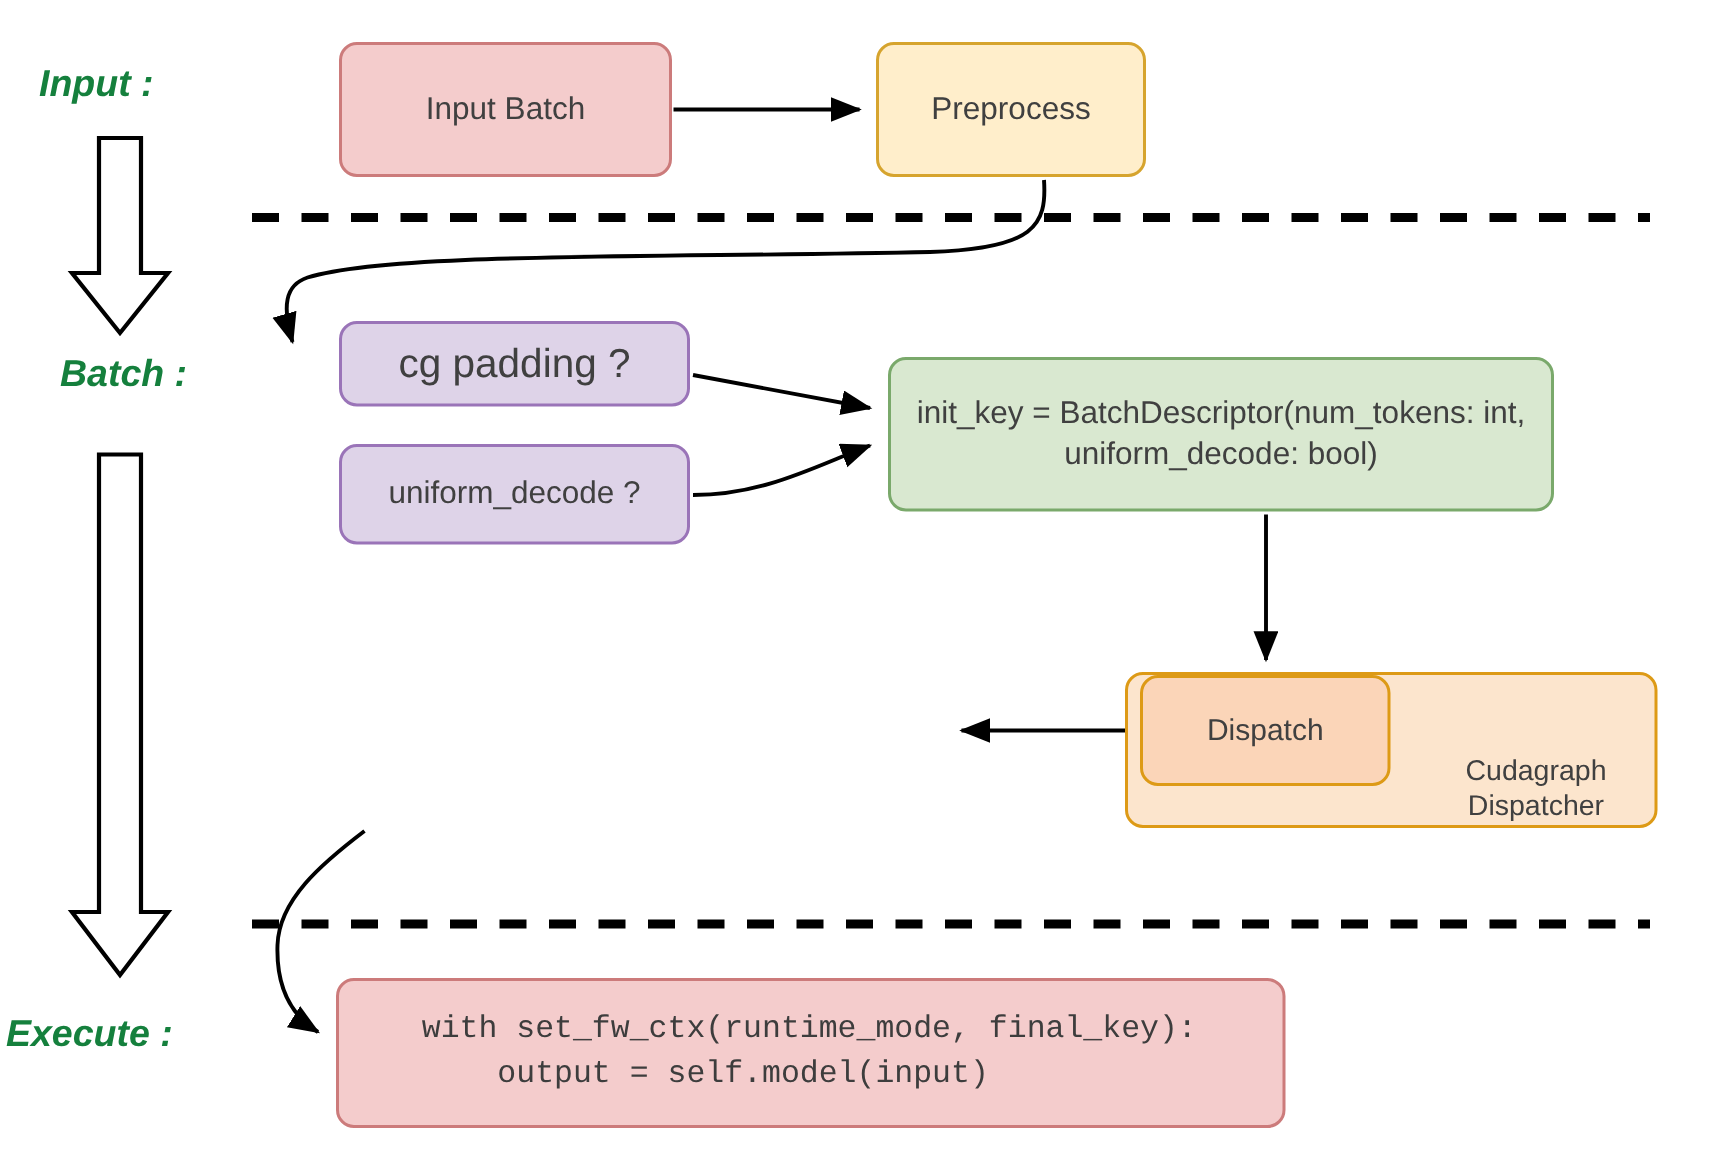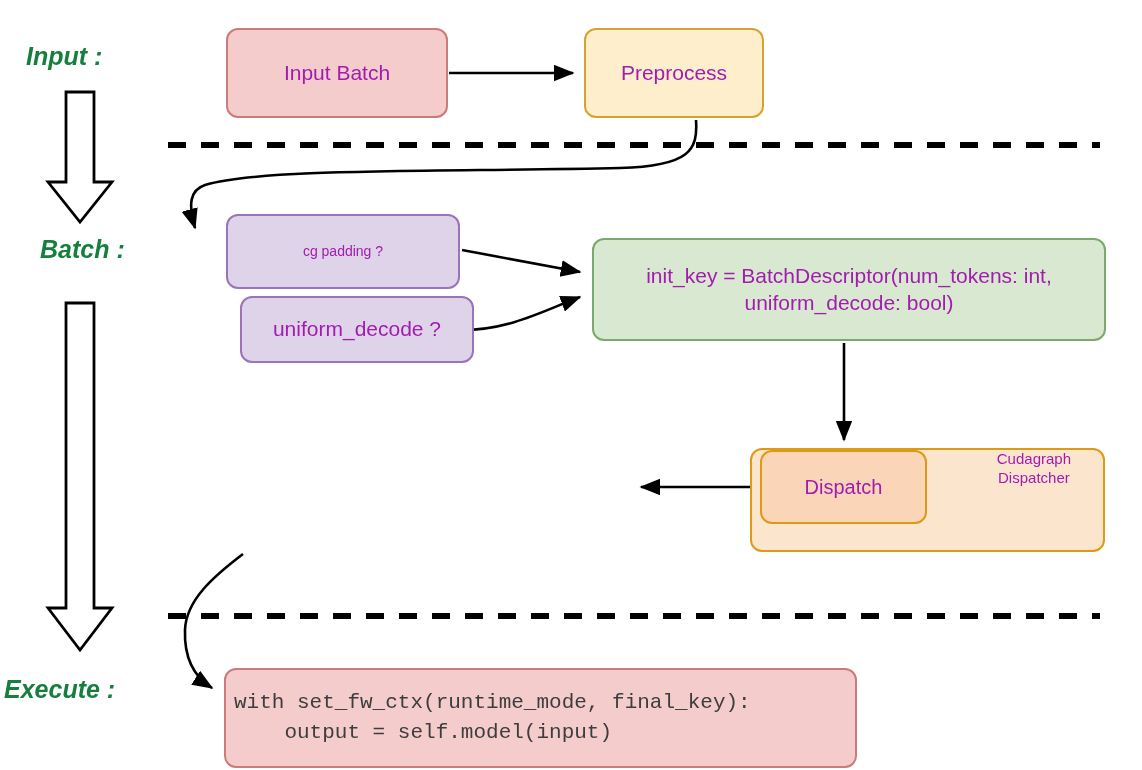--- a/index.html
+++ b/index.html
@@ -37,83 +37,82 @@
     position: absolute;
     box-sizing: border-box;
     border-radius: 12px;
     border-style: solid;
     border-width: 2px;
     display: flex;
     align-items: center;
     justify-content: center;
     text-align: center;
     font-family: "Liberation Sans", sans-serif;
-    color: #a21caf;
+    color: #404040;
     line-height: 1.25;
   }
   .node-text {
     display: block;
     white-space: pre-line;
     padding: 0 10px;
   }
 
   
   .n-input-batch {
     left: 226px; top: 28px; width: 222px; height: 90px;
     background: #f4cccc; border-color: #cc7b7b;
     font-size: 21px;
   }
   .n-preprocess {
     left: 584px; top: 28px; width: 180px; height: 90px;
     background: #ffeecb; border-color: #d6a42e;
     font-size: 21px;
   }
   .n-cg-padding {
-    left: 226px; top: 214px; width: 234px; height: 75px;
+    left: 226px; top: 214px; width: 234px; height: 57px;
     background: #ded3e8; border-color: #9a74b8;
-    font-size: 14px;
+    font-size: 27px;
   }
   .n-uniform-decode {
-    left: 240px; top: 296px; width: 234px; height: 67px;
+    left: 226px; top: 296px; width: 234px; height: 67px;
     background: #ded3e8; border-color: #9a74b8;
     font-size: 21px;
   }
   .n-init-key {
-    left: 592px; top: 238px; width: 514px; height: 103px;
+    left: 592px; top: 238px; width: 444px; height: 103px;
     background: #d9e8d0; border-color: #7aa96b;
     font-size: 21px;
   }
   .n-runtime-mode {
     left: 227px; top: 446px; width: 402px; height: 106px;
     background: #d6e4f7; border-color: #6d93c6;
     font-size: 21px;
   }
   .n-cudagraph-dispatcher {
     left: 750px; top: 448px; width: 355px; height: 104px;
     background: #fce5cd; border-color: #dd9a16;
-    font-size: 15px;
+    font-size: 19px;
     justify-content: flex-end;
     padding-right: 22px;
-    align-items: flex-start;
+    align-items: flex-end;
   }
   .n-dispatch {
     left: 760px; top: 450px; width: 167px; height: 74px;
     background: #fbd5b8; border-color: #dd9a16;
     font-size: 20px;
     z-index: 3;
   }
   .n-code {
     left: 224px; top: 652px; width: 633px; height: 100px;
     background: #f4cccc; border-color: #cc7b7b;
     font-family: "Liberation Mono", "DejaVu Sans Mono", monospace;
     font-size: 21px;
-    justify-content: flex-start;
+    justify-content: center;
     align-items: center;
     color: #3d3d3d;
-    margin-top: 16px;
   }
   .n-code .node-text {
     text-align: left;
     padding-left: 8px;
     line-height: 1.45;
     white-space: pre;
   }
   .lbl-input { left: 26px; top: 42px; }
   .lbl-plan  { left: 40px; top: 235px; }
   .lbl-execute { left: 4px; top: 675px; }

